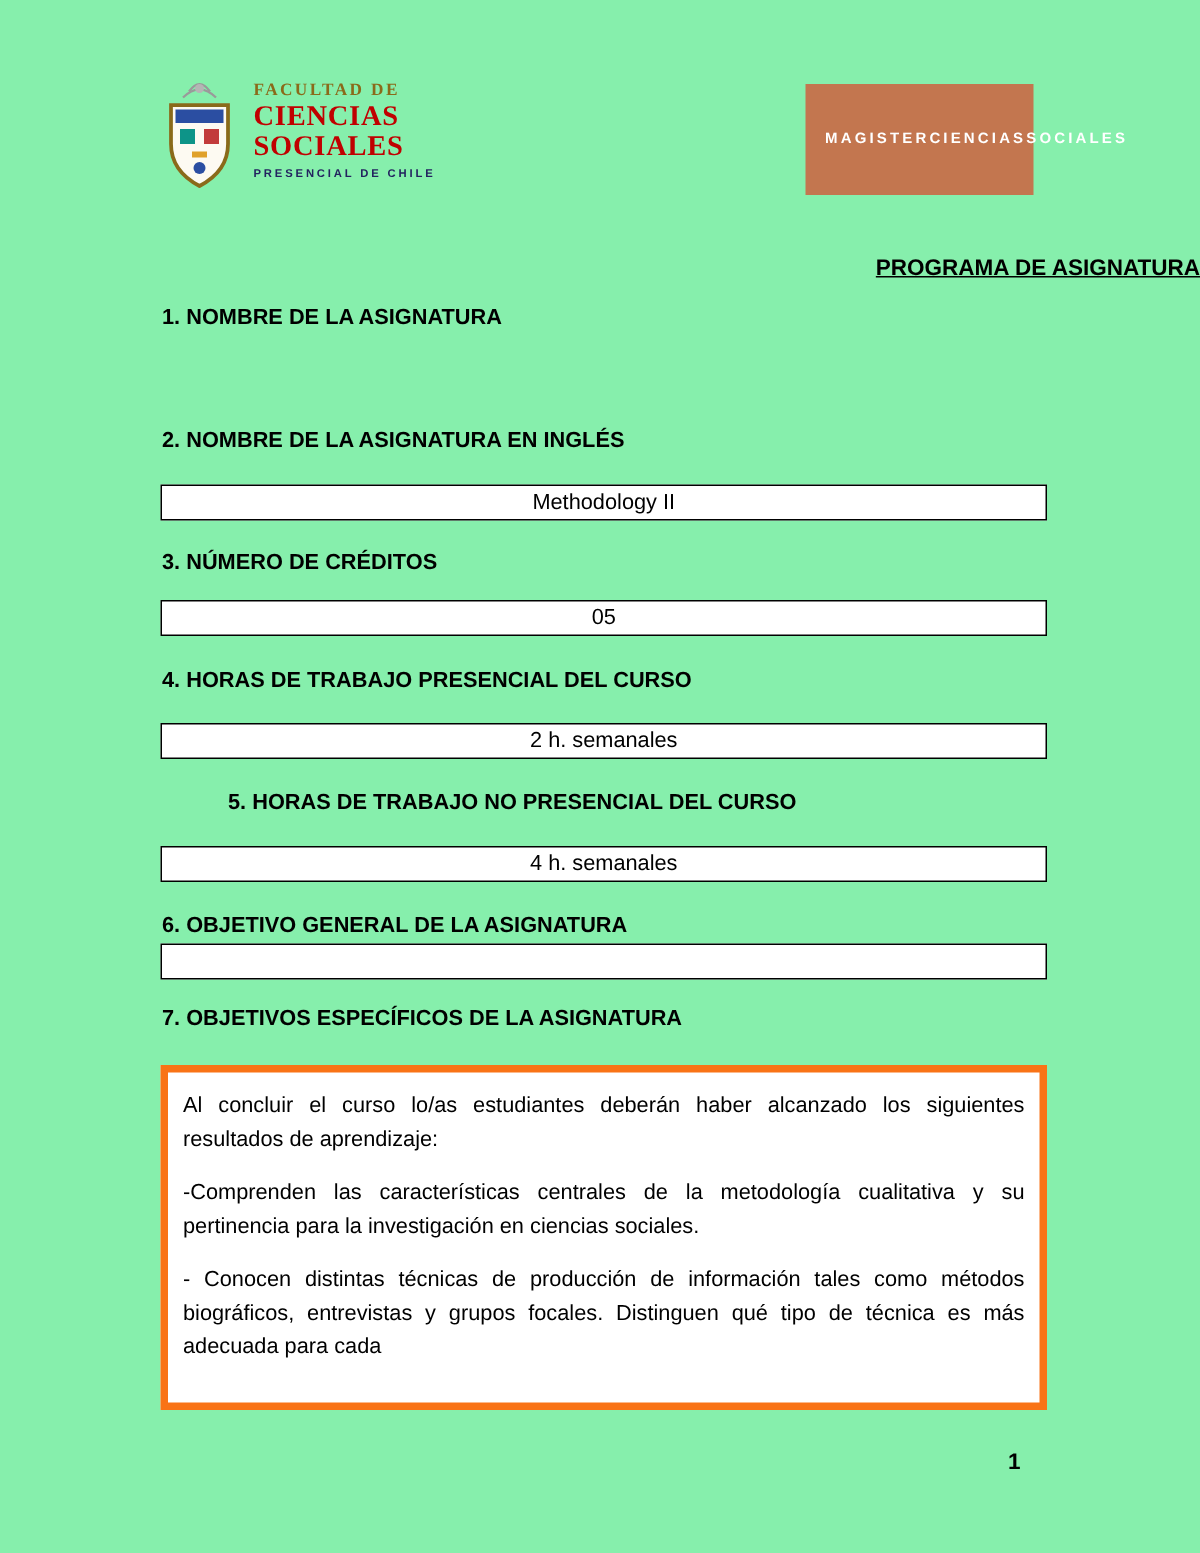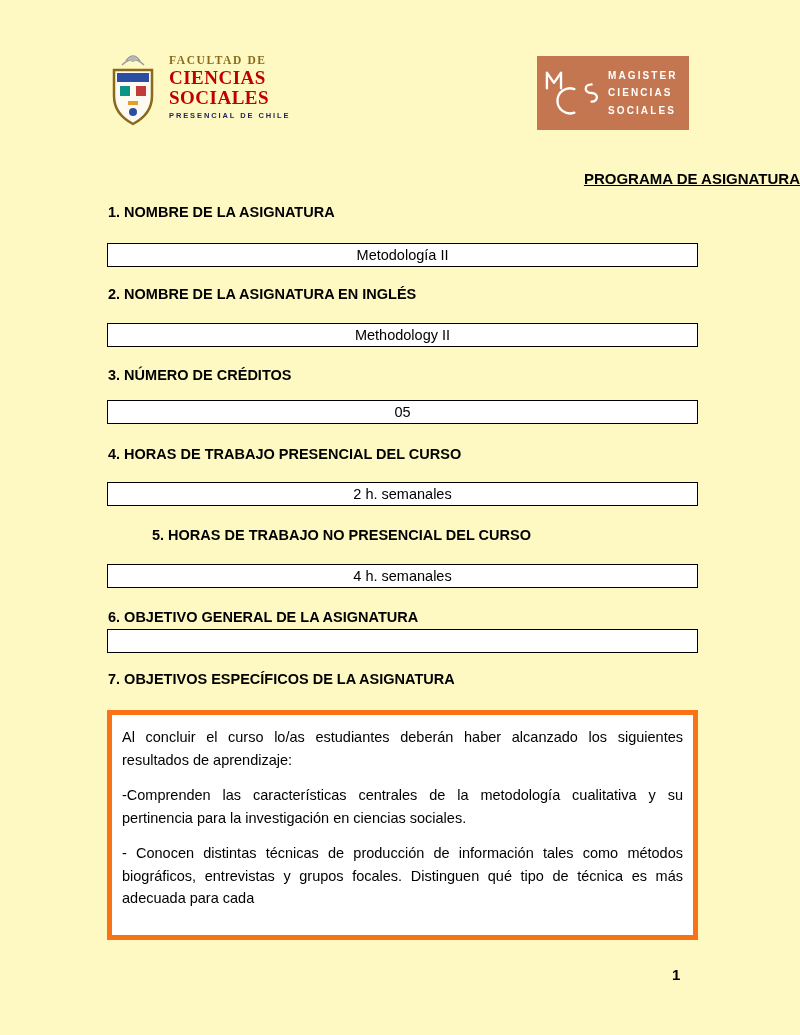--- a/index.html
+++ b/index.html
@@ -4,21 +4,21 @@
 <style>
   * { margin: 0; padding: 0; box-sizing: border-box; }
   html, body { background: #ffffff; }
   body {
     width: 800px; height: 1035px;
     font-family: "Liberation Sans", sans-serif;
     color: #000;
     position: relative;
     overflow: hidden;
   }
-  .page { position: absolute; inset: 0; background: #fef9c3; }
+  .page { position: absolute; inset: 0; background: #86efac; }
 
   
   .logo-left {
     position: absolute; left: 106px; top: 46px;
     display: flex; align-items: center; gap: 9px;
   }
   .logo-left-text { display: flex; flex-direction: column; }
   .flt1 {
     font-family: "Liberation Serif", serif;
     color: #8a6a1a; font-weight: bold; font-size: 11.5px;
@@ -34,21 +34,21 @@
     letter-spacing: 1.9px; margin-top: 3px;
   }
 
   .logo-right {
     position: absolute; left: 537px; top: 56px;
     width: 152px; height: 74px;
     background: #c3764f;
     display: flex; align-items: center;
     padding: 8px 8px 8px 6px; gap: 7px;
   }
-  .mcs-text { display: flex; flex-direction: column; }
+  .mcs-text { display: flex; flex-direction: row; }
   .mcs-line {
     color: #ffffff; font-weight: bold; font-size: 10px;
     letter-spacing: 2.1px; line-height: 1.75; white-space: nowrap;
   }
 
   
   .doc-title {
     position: absolute; top: 170px; left: 0; width: 100%;
     text-align: right; font-weight: bold; font-size: 15px;
     text-decoration: underline;
@@ -128,23 +128,20 @@
     <div class="mcs-text">
       <span class="mcs-line">MAGISTER</span>
       <span class="mcs-line">CIENCIAS</span>
       <span class="mcs-line">SOCIALES</span>
     </div>
   </div>
 
   <div class="doc-title">PROGRAMA DE ASIGNATURA</div>
 
   <div class="heading h1">1. NOMBRE DE LA ASIGNATURA</div>
-  <div class="vbox b1">
-    <span>Metodología II</span>
-  </div>
 
   <div class="heading h2">2. NOMBRE DE LA ASIGNATURA EN INGLÉS</div>
   <div class="vbox b2">
     <span>Methodology II</span>
   </div>
 
   <div class="heading h3">3. NÚMERO DE CRÉDITOS</div>
   <div class="vbox b3">
     <span>05</span>
   </div>

